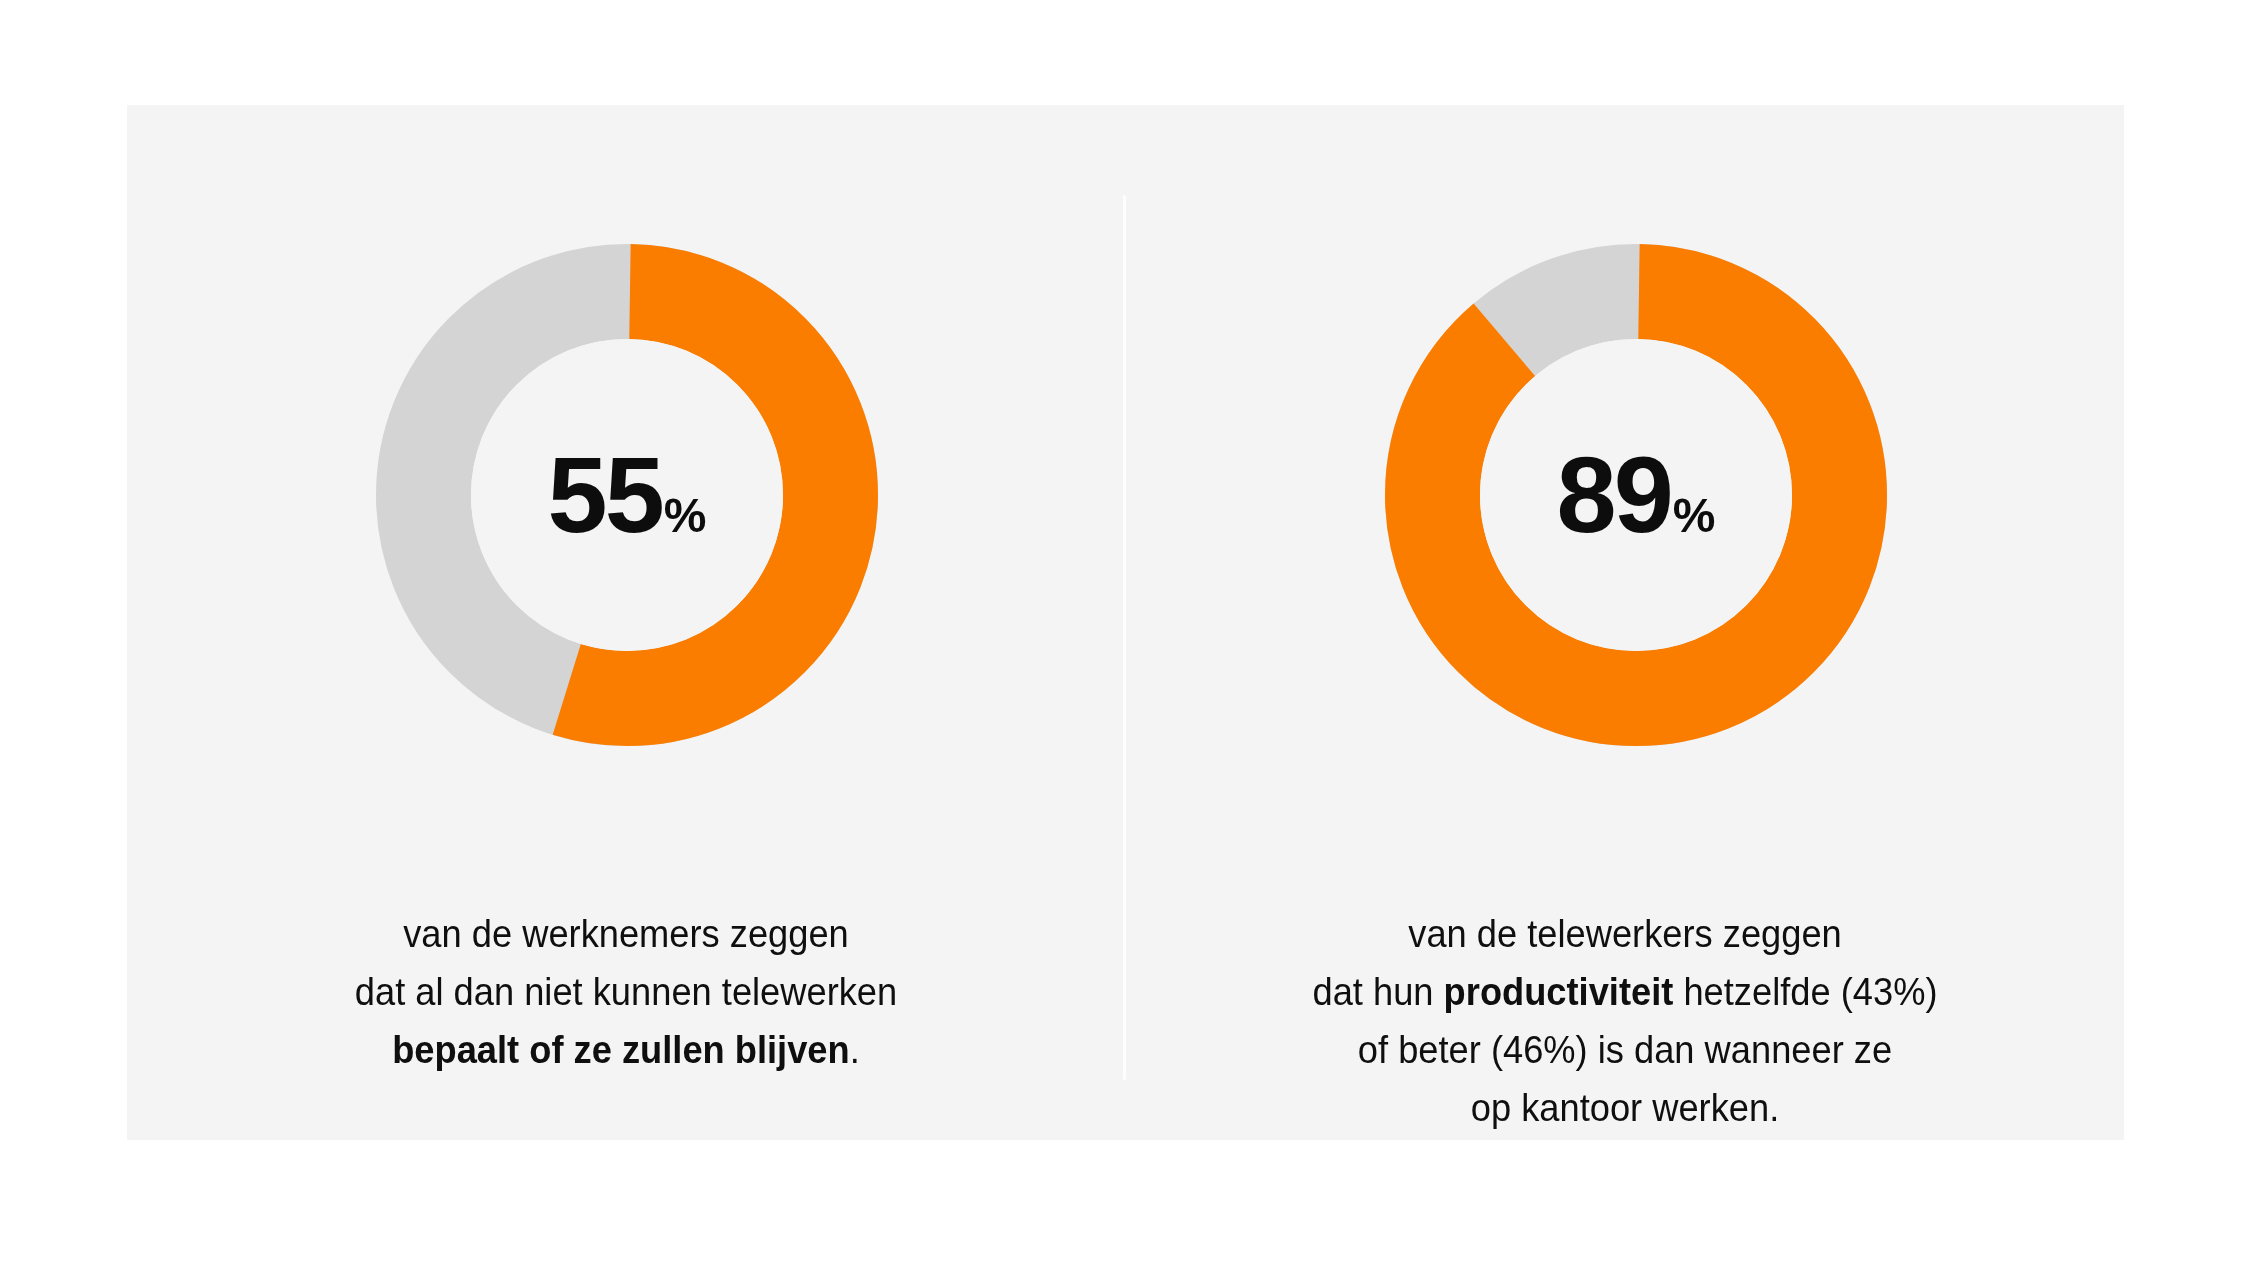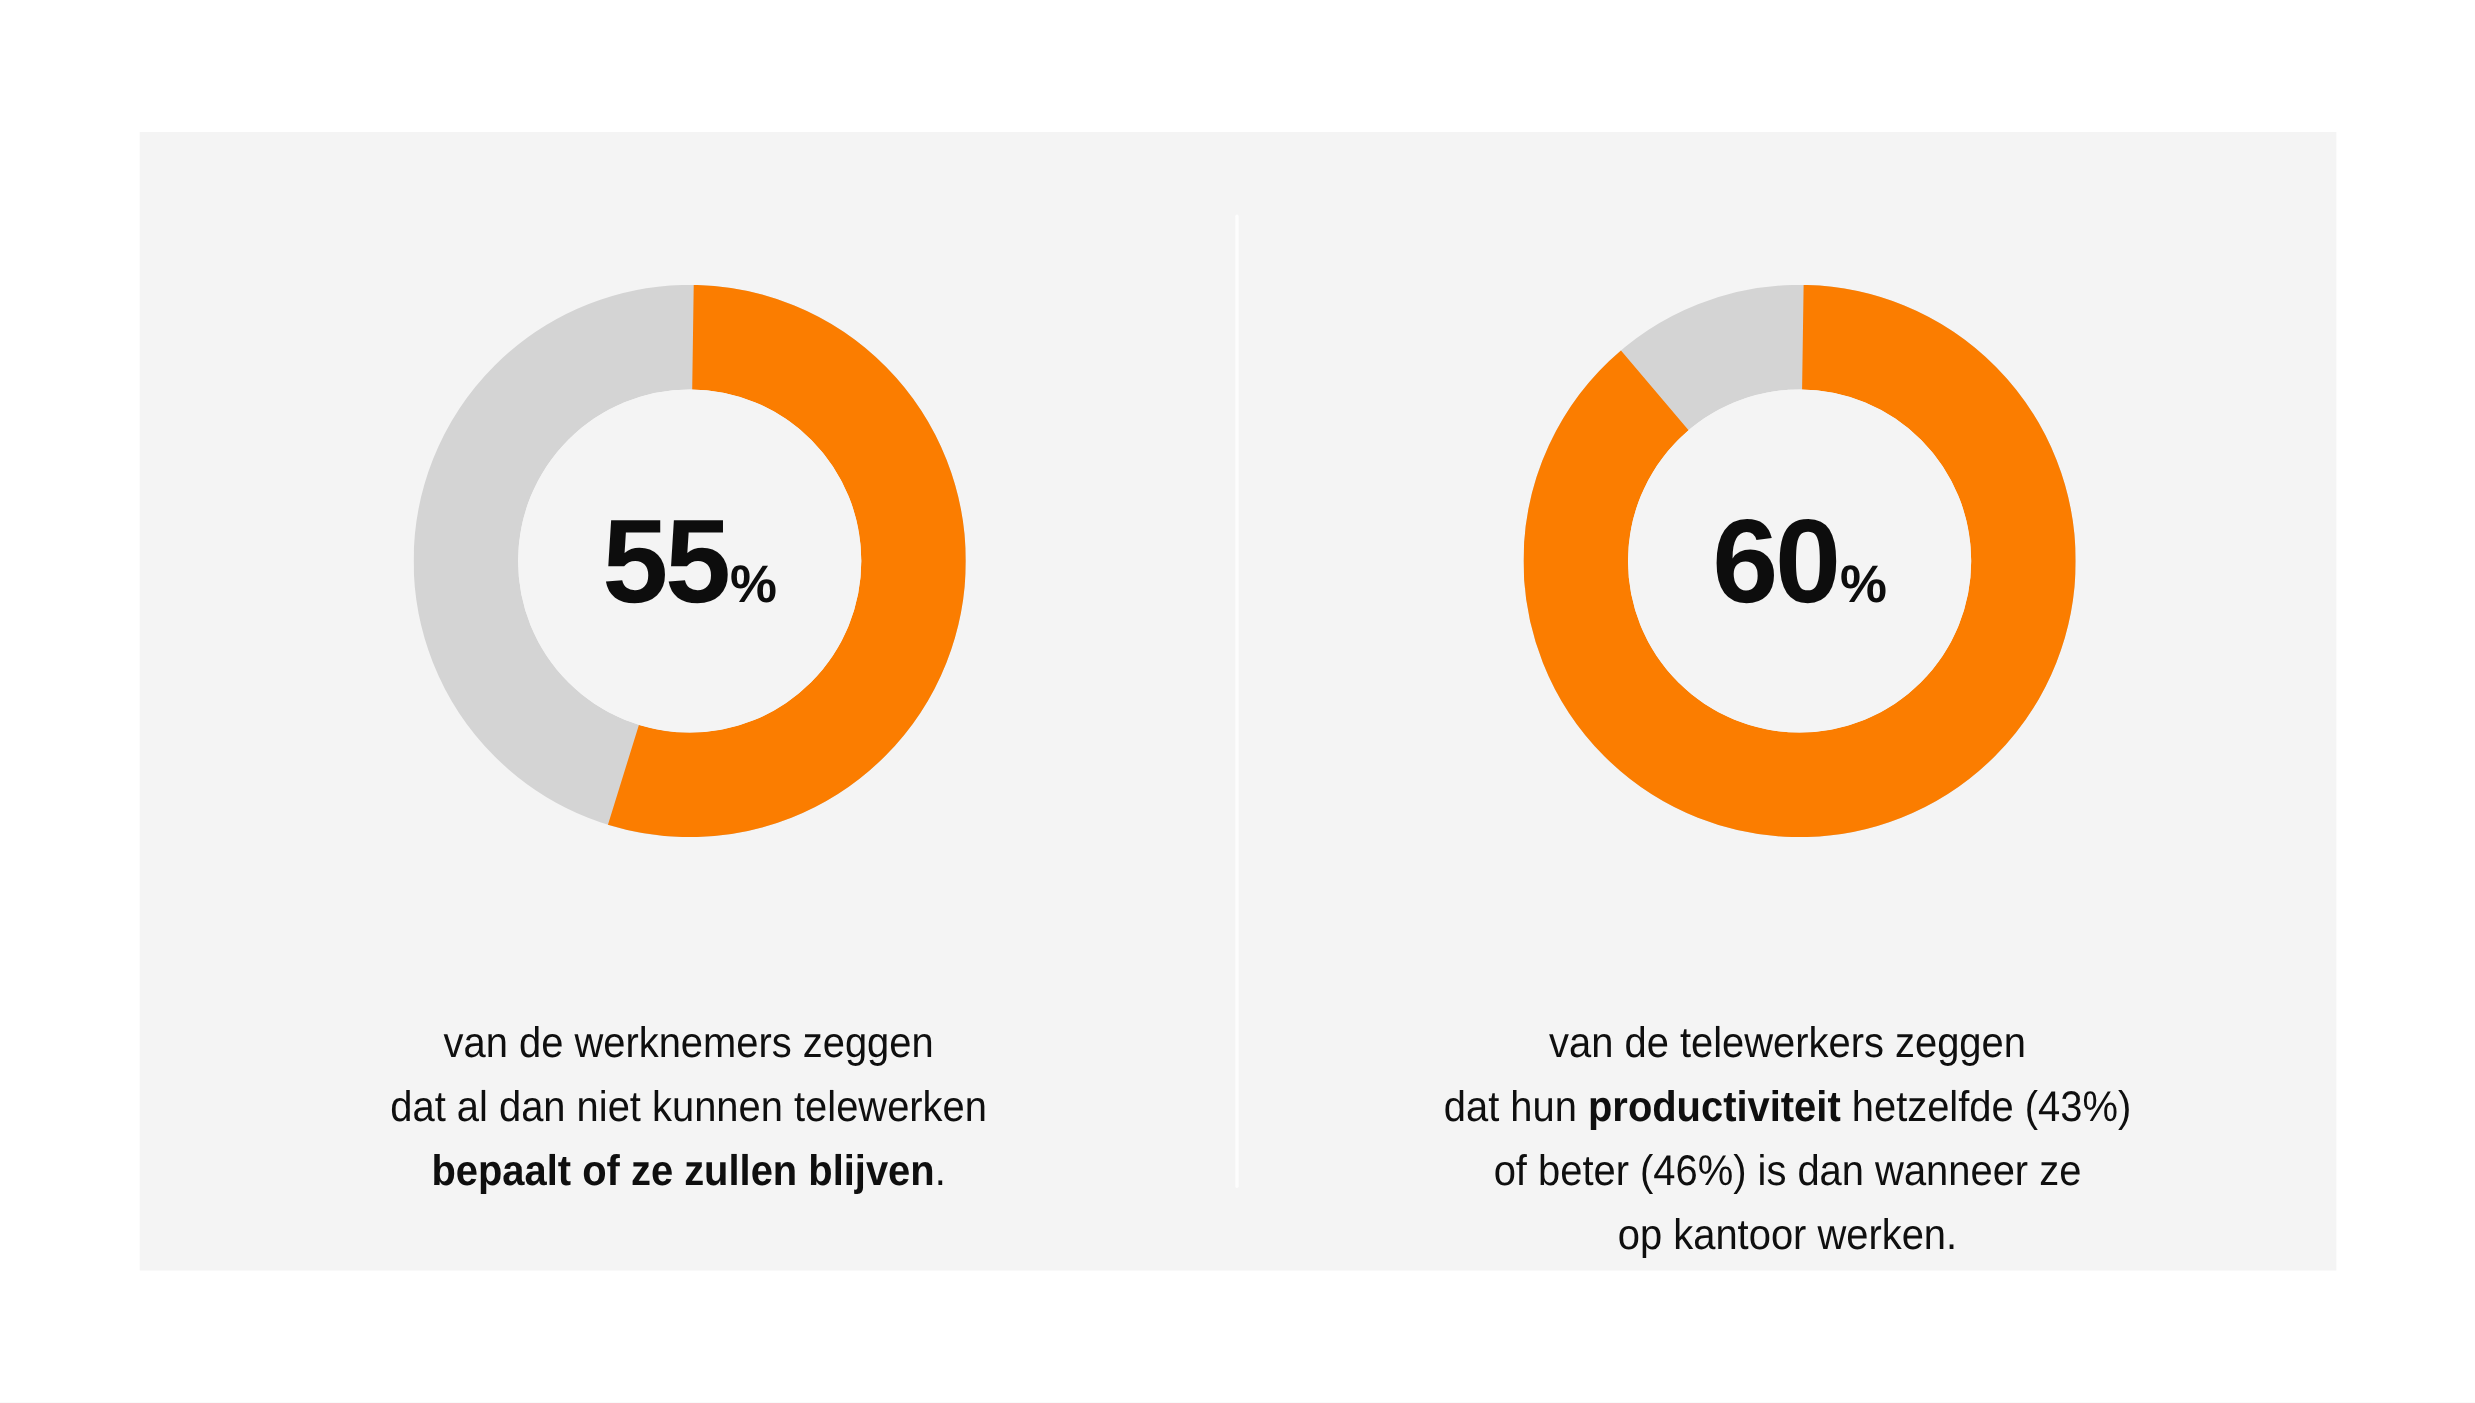--- a/index.html
+++ b/index.html
@@ -18,21 +18,21 @@
   .stage {
     position: relative;
     width: 2250px;
     height: 1275px;
   }
 
   
   .panel {
     position: absolute;
     left: 127px;
-    top: 120px;
+    top: 105px;
     width: 1997px;
     height: 1035px;
     background: #f4f4f4;
     display: flex;
     flex-direction: row;
     align-items: flex-start;
     justify-content: space-between;
   }
 
   
@@ -165,21 +165,21 @@
         <svg class="donut-svg" viewBox="0 0 502 502">
           <g transform="rotate(-90 251 251)">
             <circle cx="251" cy="251" r="203.5" fill="none" stroke="#d4d4d4" stroke-width="95" stroke-dasharray="1278.7 0"></circle>
 
             <circle class="arc-value" cx="251" cy="251" r="203.5" fill="none" stroke="#fb7d00" stroke-width="95" stroke-dasharray="1131.9791069098308 146.64910310121513" stroke-dashoffset="-3"></circle>
           </g>
           <circle cx="251" cy="251" r="156" fill="#f4f4f4"></circle>
         </svg>
         <div class="donut-center">
           <div class="pct-row">
-            <span class="pct-value">60</span>
+            <span class="pct-value">89</span>
             <span class="pct-symbol">%</span>
           </div>
         </div>
       </div>
 
       <div class="caption">
         <span class="line">van de telewerkers zeggen</span>
         <span class="line"><span>dat hun </span><b>productiviteit</b><span> hetzelfde (43%)</span></span>
         <span class="line">of beter (46%) is dan wanneer ze</span>
         <span class="line">op kantoor werken.</span>

